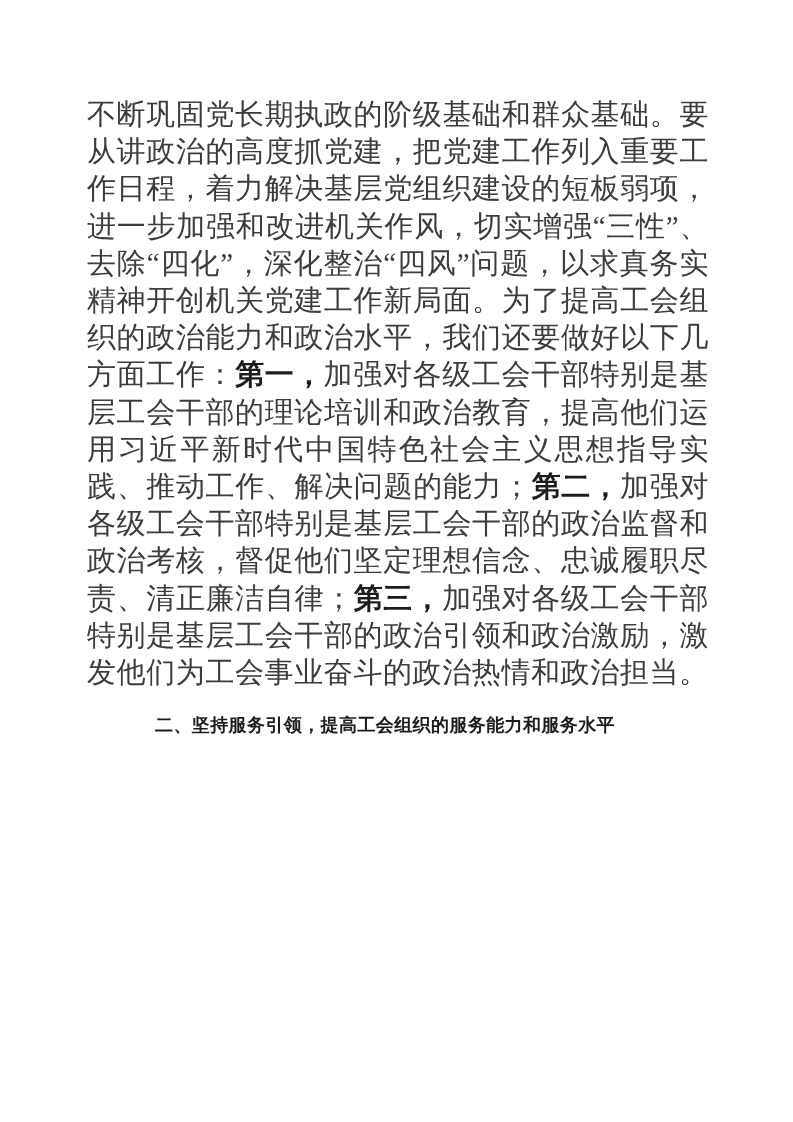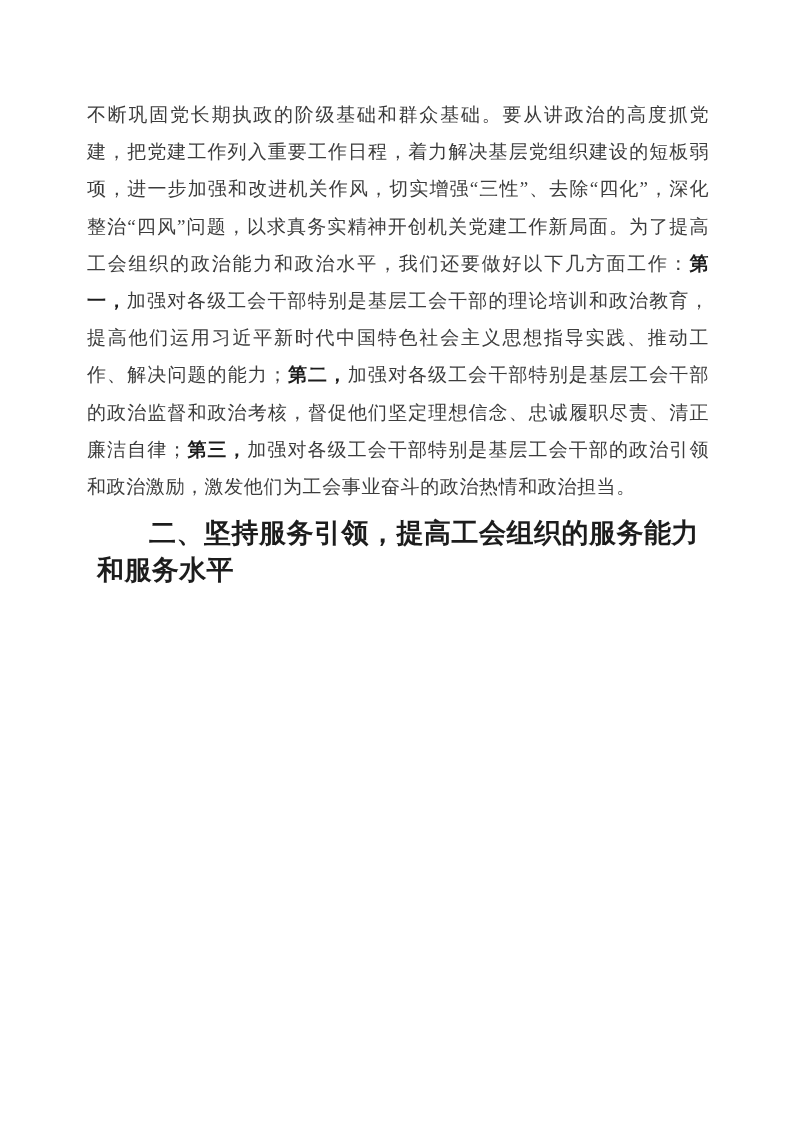--- a/index.html
+++ b/index.html
@@ -24,21 +24,21 @@
   #text-column {
     position: absolute;
     left: 87px;
     top: 96px;
     width: 622px;
   }
 
   
   .para {
     font-family: "Liberation Serif", "DejaVu Serif", serif;
-    font-size: 19px;
+    font-size: 29px;
     line-height: 37.2px;
     color: #3c3c3c;
     text-align: justify;
     text-justify: inter-ideograph;
     letter-spacing: 0.6px;
     margin: 0;
     font-weight: 400;
     -webkit-font-smoothing: antialiased;
   }
   .para.indent {
@@ -48,29 +48,29 @@
   
   .b {
     font-weight: 700;
     color: #1c1c1c;
     letter-spacing: 0.4px;
   }
 
   
   .heading {
     font-family: Liberation Sans, sans-serif;
-    font-size: 27px;
+    font-size: 18px;
     line-height: 37.2px;
     font-weight: 700;
     color: #121212;
     text-indent: 52px;
     text-align: justify;
     text-justify: inter-ideograph;
     letter-spacing: 0.2px;
-    margin: 10px;
+    margin: 16px;
   }
 </style>
 </head>
 <body>
 
 <div id="page" style="background: rgb(255, 255, 255);">
   <div id="text-column">
       <p class="para" style="color: rgb(60, 60, 60);"><span>不断巩固党长期执政的阶级基础和群众基础。要从讲政治的高度抓党建，把党建工作列入重要工作日程，着力解决基层党组织建设的短板弱项，进一步加强和改进机关作风，切实增强“三性”、去除“四化”，深化整治“四风”问题，以求真务实精神开创机关党建工作新局面。为了提高工会组织的政治能力和政治水平，我们还要做好以下几方面工作：</span><span class="b">第一，</span><span>加强对各级工会干部特别是基层工会干部的理论培训和政治教育，提高他们运用习近平新时代中国特色社会主义思想指导实践、推动工作、解决问题的能力；</span><span class="b">第二，</span><span>加强对各级工会干部特别是基层工会干部的政治监督和政治考核，督促他们坚定理想信念、忠诚履职尽责、清正廉洁自律；</span><span class="b">第三，</span><span>加强对各级工会干部特别是基层工会干部的政治引领和政治激励，激发他们为工会事业奋斗的政治热情和政治担当。</span></p>
       <p class="heading" style="color: rgb(18, 18, 18);"><span class="b">二、坚持服务引领，提高工会组织的服务能力和服务水平</span></p>
     </div>

